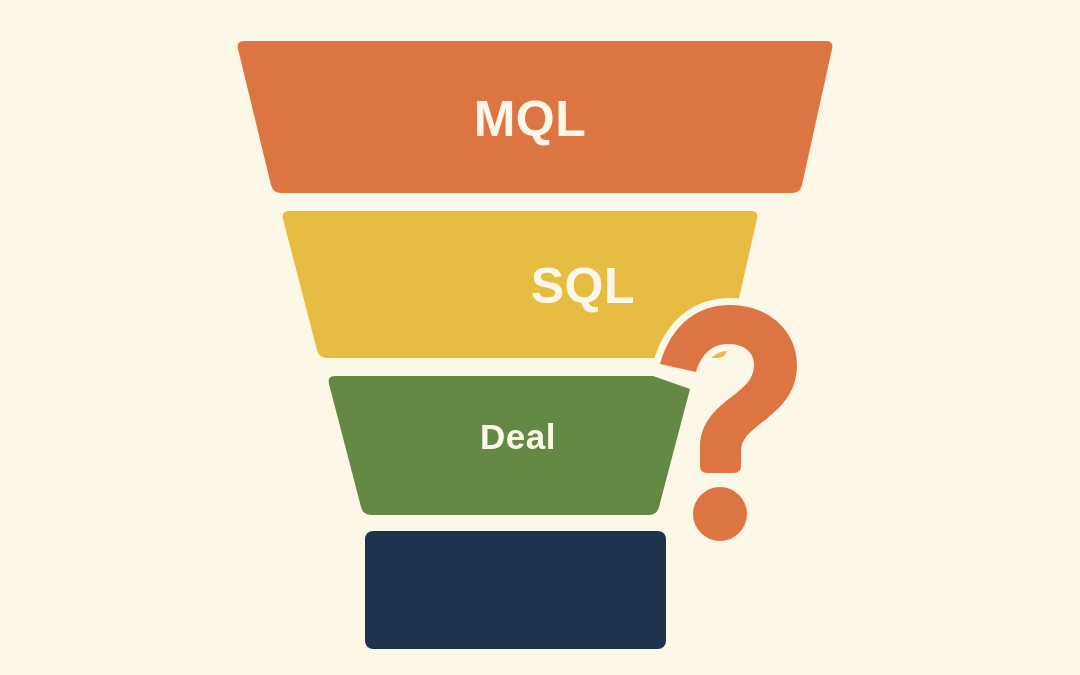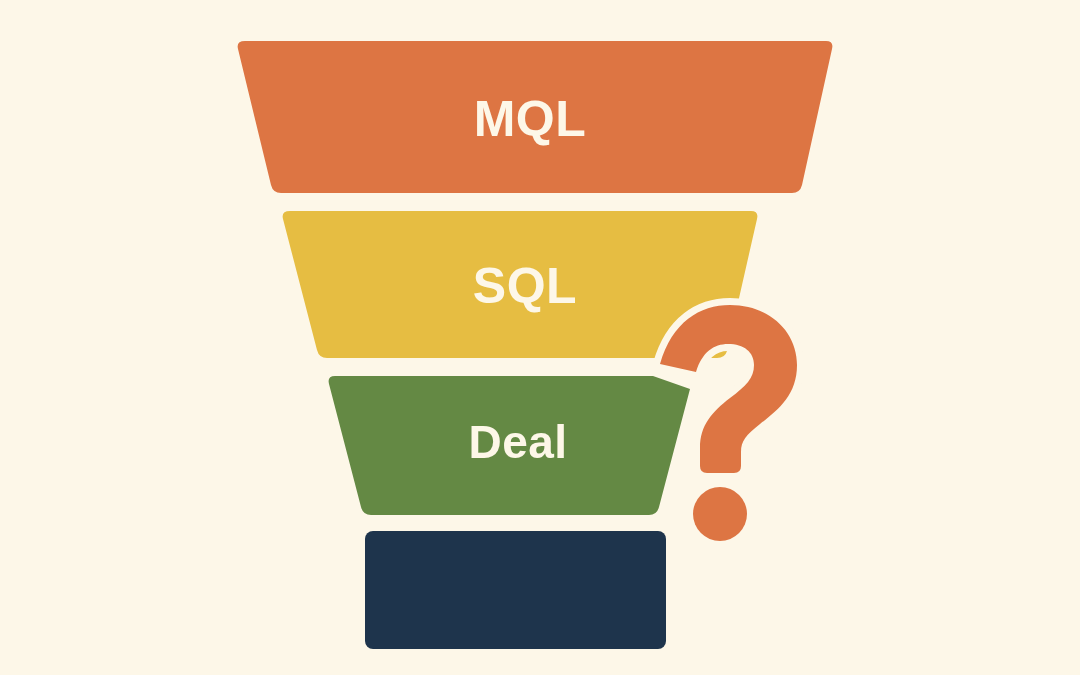--- a/index.html
+++ b/index.html
@@ -34,15 +34,15 @@
 
     <rect x="365" y="531" width="301" height="118" rx="8" ry="8" fill="#1e344c"></rect>
 
     <g>
       <path d="M660 364 C672 322 700 305 730 305 C770 305 797 332 797 365 C797 395 778 410 760 424 C746 435 741 441 741 452 L741 466 Q741 473 734 473 L707 473 Q700 473 700 466 L700 448 C700 425 712 412 730 398 C746 386 754 378 754 365 C754 352 744 344 728 344 C714 344 702 352 696 372 Z" fill="#dd7543" stroke="#fdf7e8" stroke-width="14" stroke-linejoin="round" paint-order="stroke"></path>
       <circle cx="720" cy="514" r="27" fill="#dd7543"></circle>
     </g>
   </svg>
 
   <div class="label" style="left:420px; top:94px; width:220px; font-size:50px;">MQL</div>
-  <div class="label" style="left:415px; top:261px; width:220px; font-size:50px;">SQL</div>
-  <div class="label" style="left:408px; top:419px; width:220px; font-size:46px;">Deal</div>
+  <div class="label" style="left:415px; top:261px; width:220px; font-size:50px;text-align:right;">SQL</div>
+  <div class="label" style="left:408px; top:419px; width:220px; font-size:35px;">Deal</div>
 </div>
 
 </body></html>

